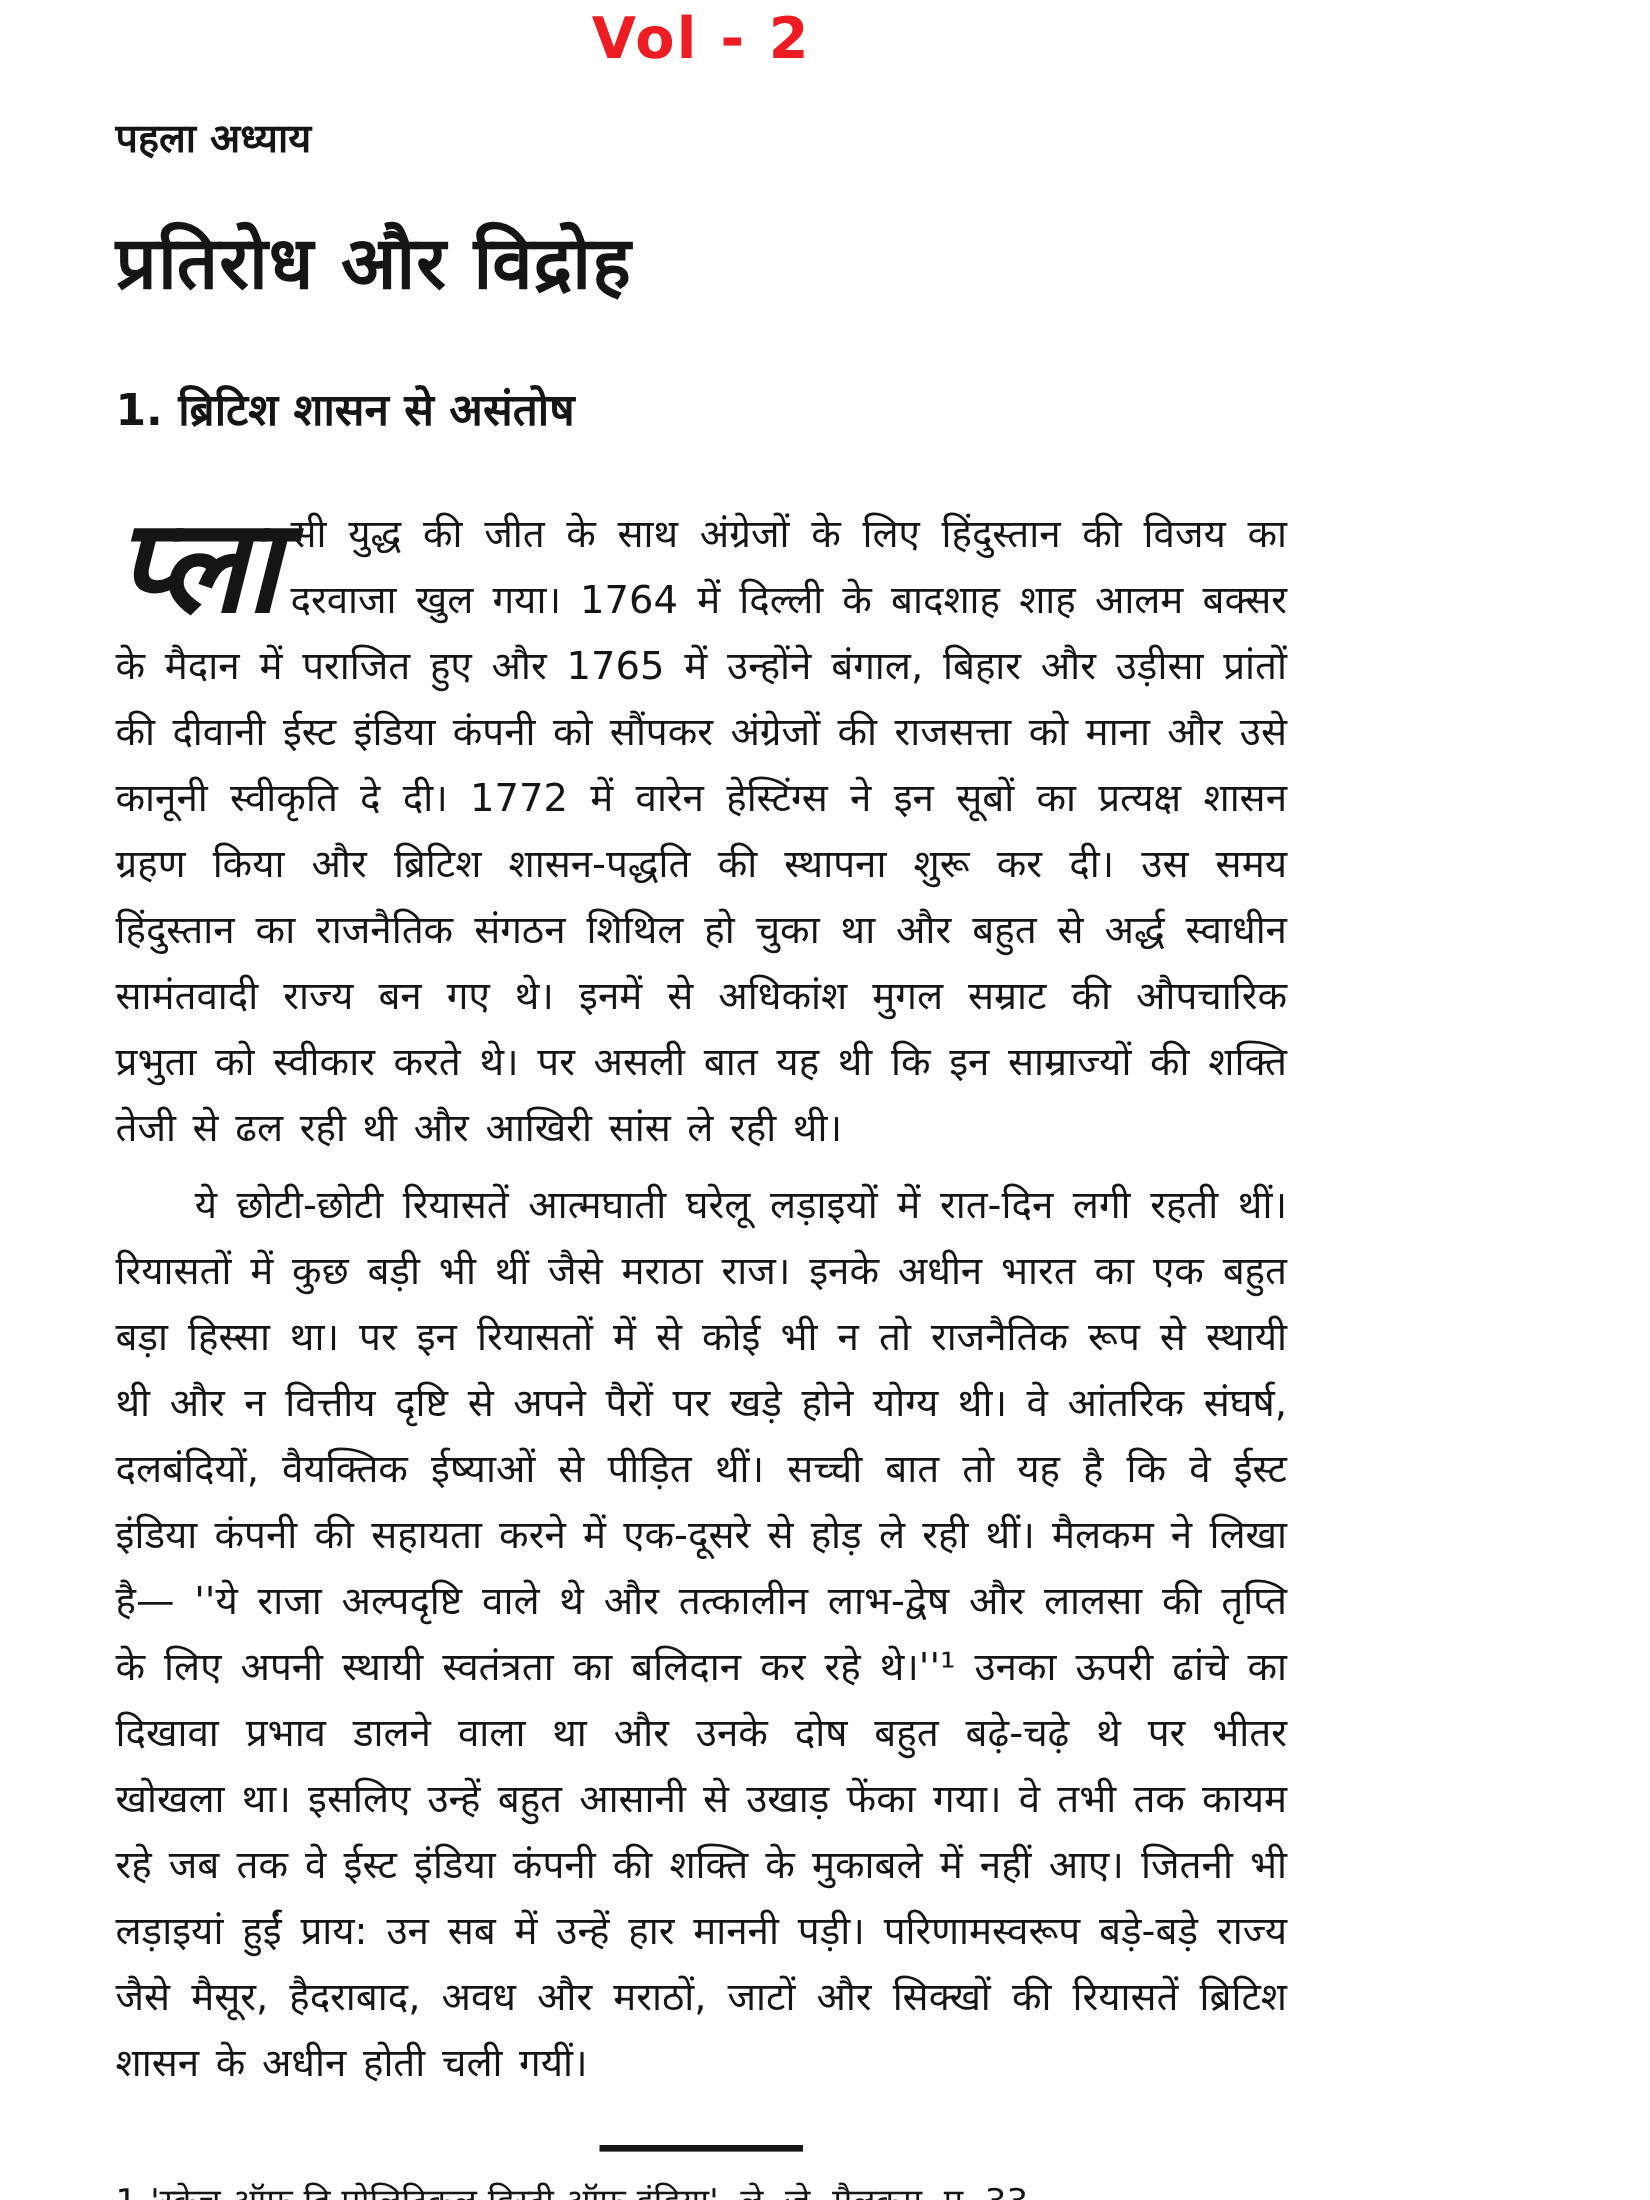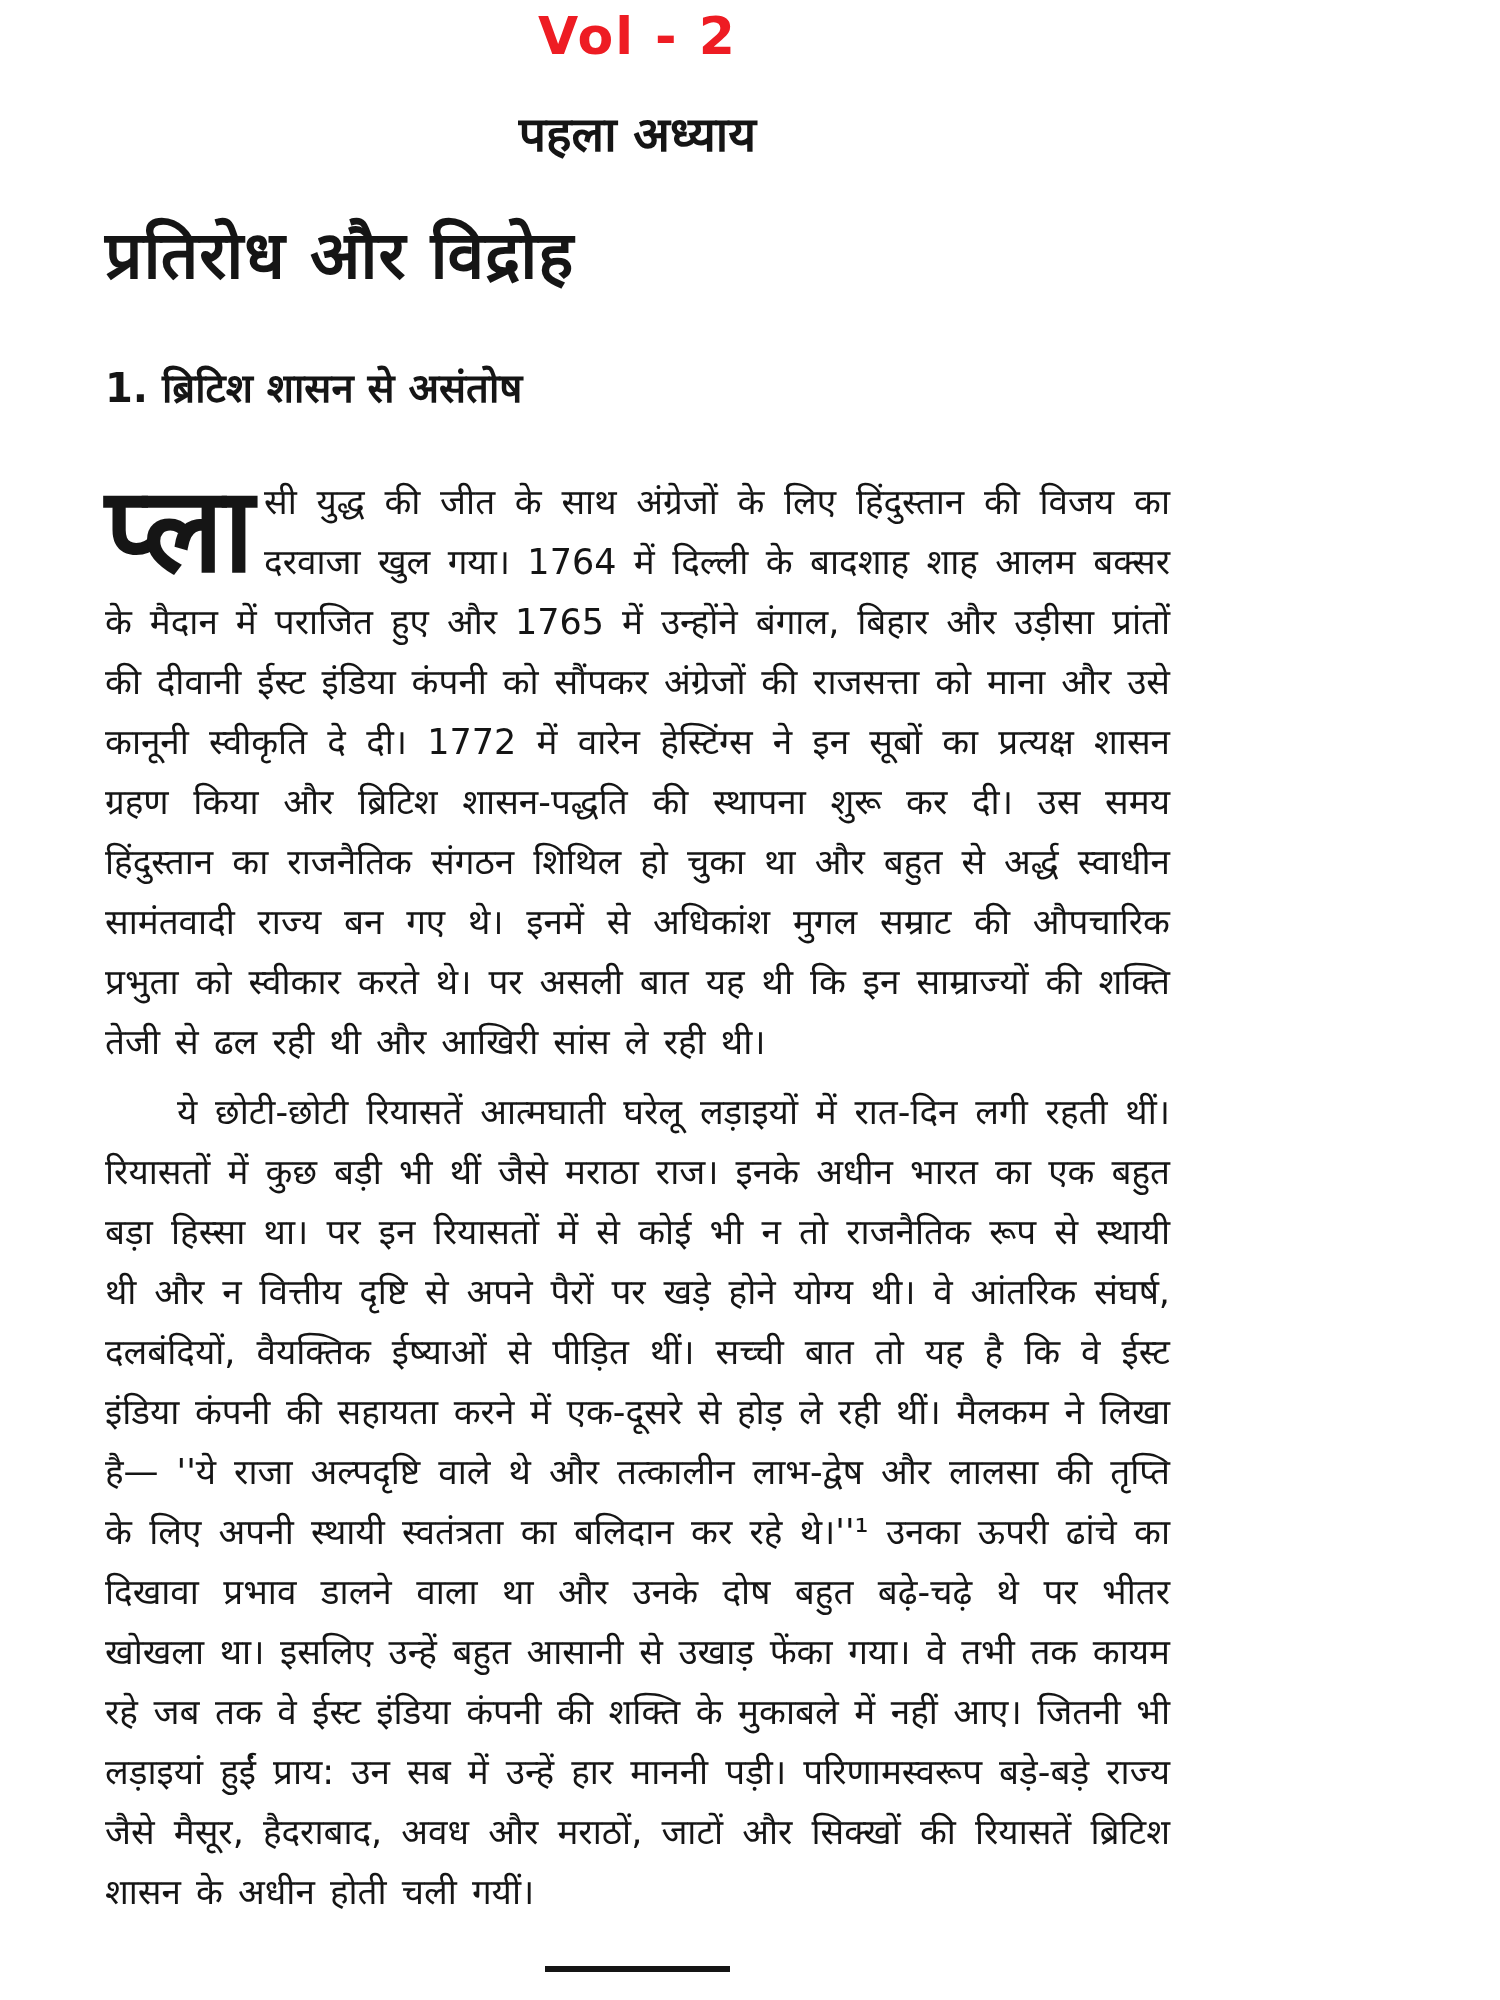--- a/index.html
+++ b/index.html
@@ -24,22 +24,22 @@
     padding-top: 6px;
     text-align: center;
     width: 1065px;
     margin-left: 105px;
     font-size: 52px;
     font-weight: bold;
     letter-spacing: 2px;
   }
   .chapter-label {
     margin-top: 34px;
-    text-align: center;
-    font-size: 48px;
+    text-align: left;
+    font-size: 36px;
     font-weight: bold;
   }
   .main-title {
     margin: 42px 0 0 0;
     text-align: left;
     font-size: 66px;
     font-weight: bold;
     letter-spacing: 1px;
   }
   .section-heading {
@@ -63,20 +63,21 @@
   }
   .body-para.indent {
     text-indent: 72px;
   }
   .drop-cap {
     float: left;
     font-size: 118px;
     line-height: 104px;
     font-weight: bold;
     padding: 6px 10px 0 0;
+    font-style: italic;
   }
   .footnote-rule {
     margin-top: 44px;
     width: 185px;
     border: none;
     border-top: 6px solid #151515;
   }
   .footnote {
     margin-top: 24px;
     font-size: 31px;

